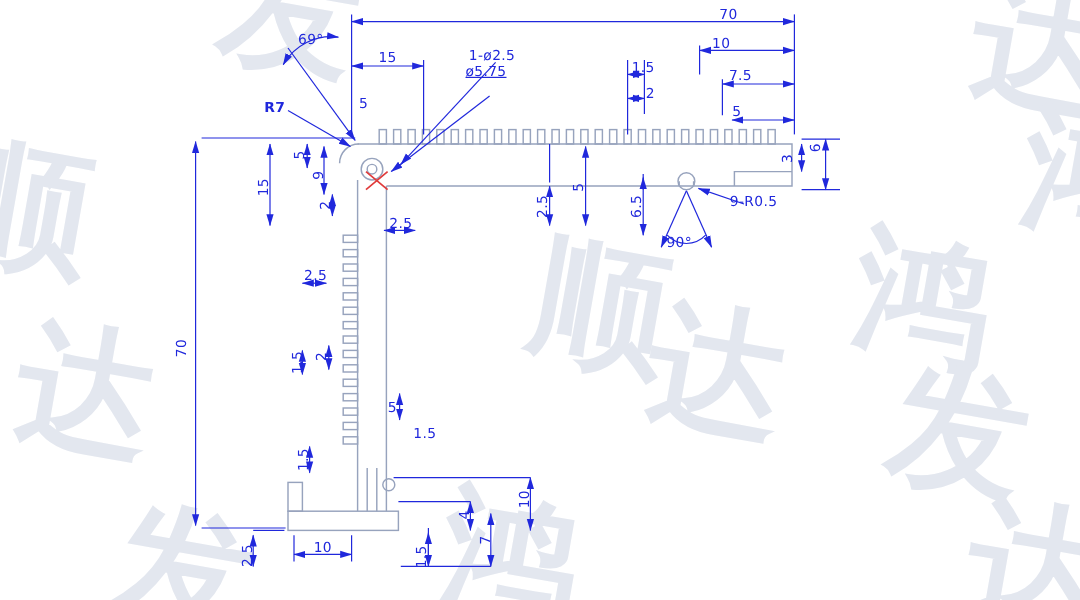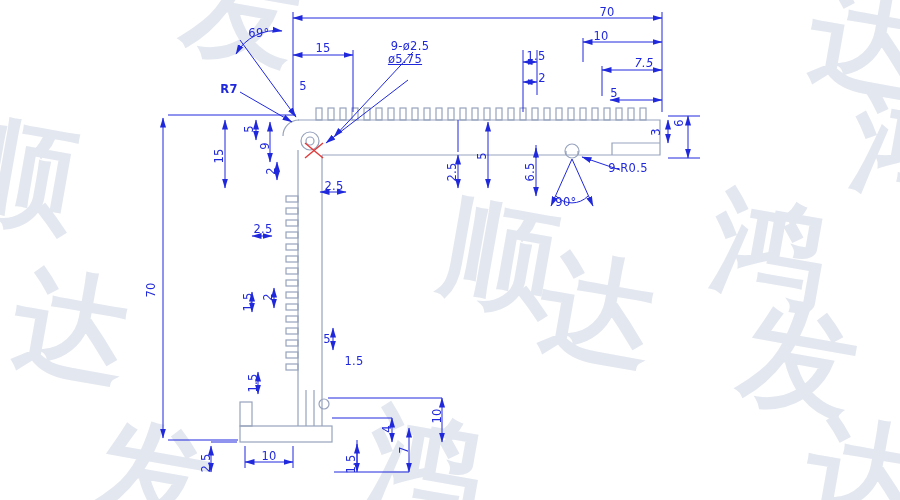--- a/index.html
+++ b/index.html
@@ -169,25 +169,25 @@
     <g id="redmarks" stroke="#e03a3a" stroke-width="1.4">
       <line x1="305" y1="143" x2="323" y2="158"></line>
       <line x1="323" y1="143" x2="305" y2="158"></line>
     </g>
   </svg>
 
   <div id="label-layer">
       <div class="dim-label" style="left: 607px; top: 12px; color: rgb(32, 40, 220); transform: translate(-50%, -50%) rotate(0deg);">70</div>
       <div class="dim-label" style="left: 259px; top: 33px; color: rgb(32, 40, 220); transform: translate(-50%, -50%) rotate(0deg);">69°</div>
       <div class="dim-label" style="left: 323px; top: 48px; color: rgb(32, 40, 220); transform: translate(-50%, -50%) rotate(0deg);">15</div>
-      <div class="dim-label" style="left: 410px; top: 46px; color: rgb(32, 40, 220); transform: translate(-50%, -50%) rotate(0deg);">9-ø2.5</div>
+      <div class="dim-label" style="left: 410px; top: 46px; color: rgb(32, 40, 220); transform: translate(-50%, -50%) rotate(0deg);">1-ø2.5</div>
       <div class="dim-label" style="left: 405px; top: 59px; color: rgb(32, 40, 220); transform: translate(-50%, -50%) rotate(0deg); text-decoration: underline;">ø5.75</div>
       <div class="dim-label" style="left: 536px; top: 56px; color: rgb(32, 40, 220); transform: translate(-50%, -50%) rotate(0deg);">1.5</div>
       <div class="dim-label" style="left: 601px; top: 36px; color: rgb(32, 40, 220); transform: translate(-50%, -50%) rotate(0deg);">10</div>
-      <div class="dim-label" style="left: 644px; top: 63px; color: rgb(32, 40, 220); transform: translate(-50%, -50%) rotate(0deg); font-style: italic;">7.5</div>
+      <div class="dim-label" style="left: 617px; top: 63px; color: rgb(32, 40, 220); transform: translate(-50%, -50%) rotate(0deg);">7.5</div>
       <div class="dim-label" style="left: 542px; top: 78px; color: rgb(32, 40, 220); transform: translate(-50%, -50%) rotate(0deg);">2</div>
       <div class="dim-label" style="left: 614px; top: 93px; color: rgb(32, 40, 220); transform: translate(-50%, -50%) rotate(0deg);">5</div>
       <div class="dim-label" style="left: 229px; top: 89px; color: rgb(32, 40, 220); transform: translate(-50%, -50%) rotate(0deg); font-weight: bold;">R7</div>
       <div class="dim-label" style="left: 303px; top: 86px; color: rgb(32, 40, 220); transform: translate(-50%, -50%) rotate(0deg);">5</div>
       <div class="dim-label" style="left: 249px; top: 129px; color: rgb(32, 40, 220); transform: translate(-50%, -50%) rotate(-90deg);">5</div>
       <div class="dim-label" style="left: 265px; top: 146px; color: rgb(32, 40, 220); transform: translate(-50%, -50%) rotate(-90deg);">9</div>
       <div class="dim-label" style="left: 219px; top: 156px; color: rgb(32, 40, 220); transform: translate(-50%, -50%) rotate(-90deg);">15</div>
       <div class="dim-label" style="left: 271px; top: 171px; color: rgb(32, 40, 220); transform: translate(-50%, -50%) rotate(-90deg);">2</div>
       <div class="dim-label" style="left: 334px; top: 186px; color: rgb(32, 40, 220); transform: translate(-50%, -50%) rotate(0deg);">2.5</div>
       <div class="dim-label" style="left: 452px; top: 172px; color: rgb(32, 40, 220); transform: translate(-50%, -50%) rotate(-90deg);">2.5</div>

